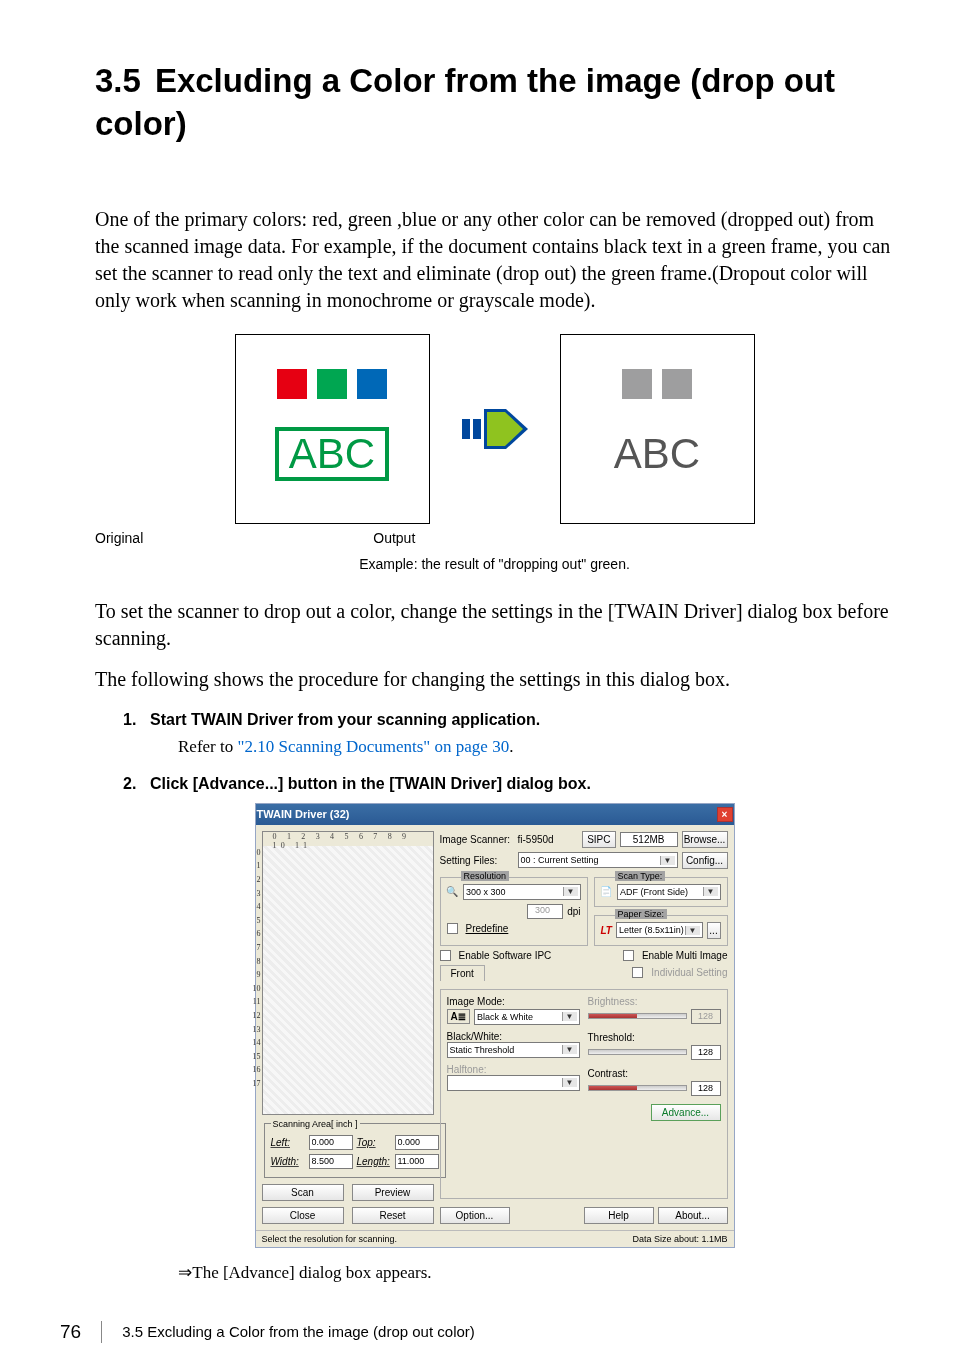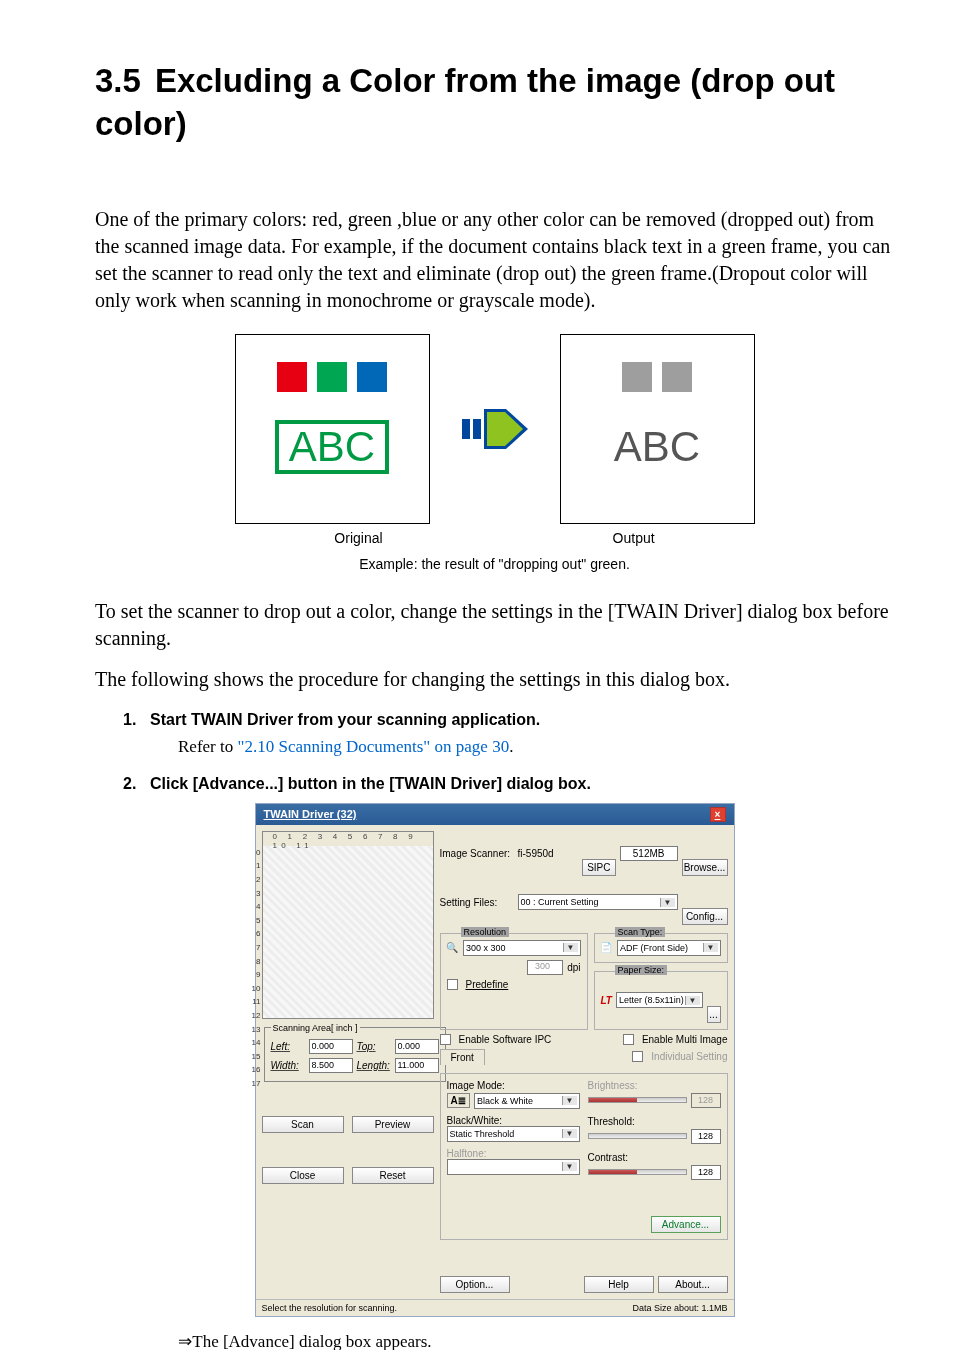--- a/index.html
+++ b/index.html
@@ -34,38 +34,38 @@
     margin: 20px 0 6px 0;
   }
   .panel {
     width: 195px;
     height: 190px;
     border: 1px solid #000;
     display: flex;
     flex-direction: column;
     align-items: center;
     justify-content: flex-start;
-    padding-top: 27px;
+    padding-top: 34px;
   }
   .swatches { display: flex; gap: 10px; margin-bottom: 28px; }
   .sw { width: 30px; height: 30px; }
   .red { background: #e60012; }
   .green { background: #00a651; }
   .blue { background: #0068b7; }
   .grey { background: #9e9e9f; }
   .abc {
     font-size: 42px;
     font-family: Arial, sans-serif;
   }
   .abc.green-frame { color: #009944; border: 4px solid #009944; padding: 2px 10px 2px 10px; line-height: 1; }
   .abc.noframe { color: #555; padding: 2px 10px; line-height: 1; border: 4px solid transparent;}
   .arrow-col { display:flex; align-items:center; height:190px;}
   .caption-row {
     display: flex;
-    justify-content: center;
+    justify-content: flex-start;
     gap: 230px;
     margin-bottom: 10px;
     font-size: 14px;
   }
   .example-caption {
     text-align: center;
     font-size: 14px;
     margin-bottom: 26px;
   }
   ol.steps {
@@ -99,56 +99,54 @@
     border: 1px solid #96a6c5;
     background: #ece9d8;
     font-family: Tahoma, Arial, sans-serif;
     font-size: 10px;
     color: #000;
   }
   .twain-title {
     background: linear-gradient(#3b6ea5,#2a5a94);
     color: #fff;
     font-weight: bold;
-    padding: 3px 8px;
+    padding: 3px 1px;
     display: flex;
     justify-content: space-between;
     align-items: center;
     font-size: 11px;
-    text-decoration: underline;
   }
   .twain-x {
     background: #e04030;
     color: #fff;
     width: 16px; height: 15px;
     text-align: center;
     border: 1px solid #a33;
     line-height: 13px;
     font-weight: bold;
     font-size: 10px;
   }
   .twain-body { display: flex; padding: 6px; gap: 6px;}
   .left-col { width: 172px; }
-  .ruler-box { border: 1px solid #888; height: 188px; background: repeating-linear-gradient(45deg,#f7f7f7,#f7f7f7 3px,#ededed 3px,#ededed 6px); position:relative;}
+  .ruler-box { border: 1px solid #888; height: 284px; background: repeating-linear-gradient(45deg,#f7f7f7,#f7f7f7 3px,#ededed 3px,#ededed 6px); position:relative;font-family:Liberation Serif, serif;}
   .ruler-top { height:14px; background:#ece9d8; font-size:8px; padding-left:10px; letter-spacing:4.2px; color:#444;}
   .ruler-nums { position:absolute; left:-12px; top:14px; font-size:8px; line-height:13.6px; text-align:right; width:10px; color:#333;}
   .scan-area { border:1px solid #888; margin-top:4px; padding:6px 6px 4px 6px;}
   .scan-area legend{ font-size:9px;}
   .sa-row{ display:flex; gap:4px; margin-bottom:4px; align-items:center;}
   .sa-row label{ width:34px; text-decoration:underline; text-decoration-color:#444;font-style:italic;}
   .sa-row input{ width:44px; height:15px; font-size:9px; border:1px solid #7a7a7a; padding:0 2px; background:#fff;}
   .btn {
     background: linear-gradient(#fff,#e6e6e6);
     border: 1px solid #888;
     border-radius: 0;
     font-size: 10px;
     padding: 2px 0;
     text-align: center;
     cursor: default;
-    margin-top: 28px;
   }
   .btn-row { display:flex; gap:8px; margin-top:6px;}
   .btn-row .btn { flex:1; }
   .right-col { flex: 1; display:flex; flex-direction:column; gap:4px;}
   .r-row{ display:flex; align-items:center; gap:4px;}
   .sel { border:1px solid #7a7a7a; background:#fff; height:16px; font-size:9px; padding:0 2px; display:flex; align-items:center; justify-content:space-between;}
   .sel .arr{ font-size:8px; color:#333; background:#e6e6e6; border-left:1px solid #999; padding:0 3px;}
   .grp { border:1px solid #b0b0b0; padding:6px 6px 6px 6px; position:relative; margin-top:4px;}
   .grp-title{ position:absolute; top:-7px; left:20px; background:#a3a3a3; padding:0 3px; font-size:9px;}
   .spin{ border:1px solid #7a7a7a; background:#fff; width:36px; height:15px; font-size:9px; text-align:right; padding-right:12px; position:relative; color:#666;}

